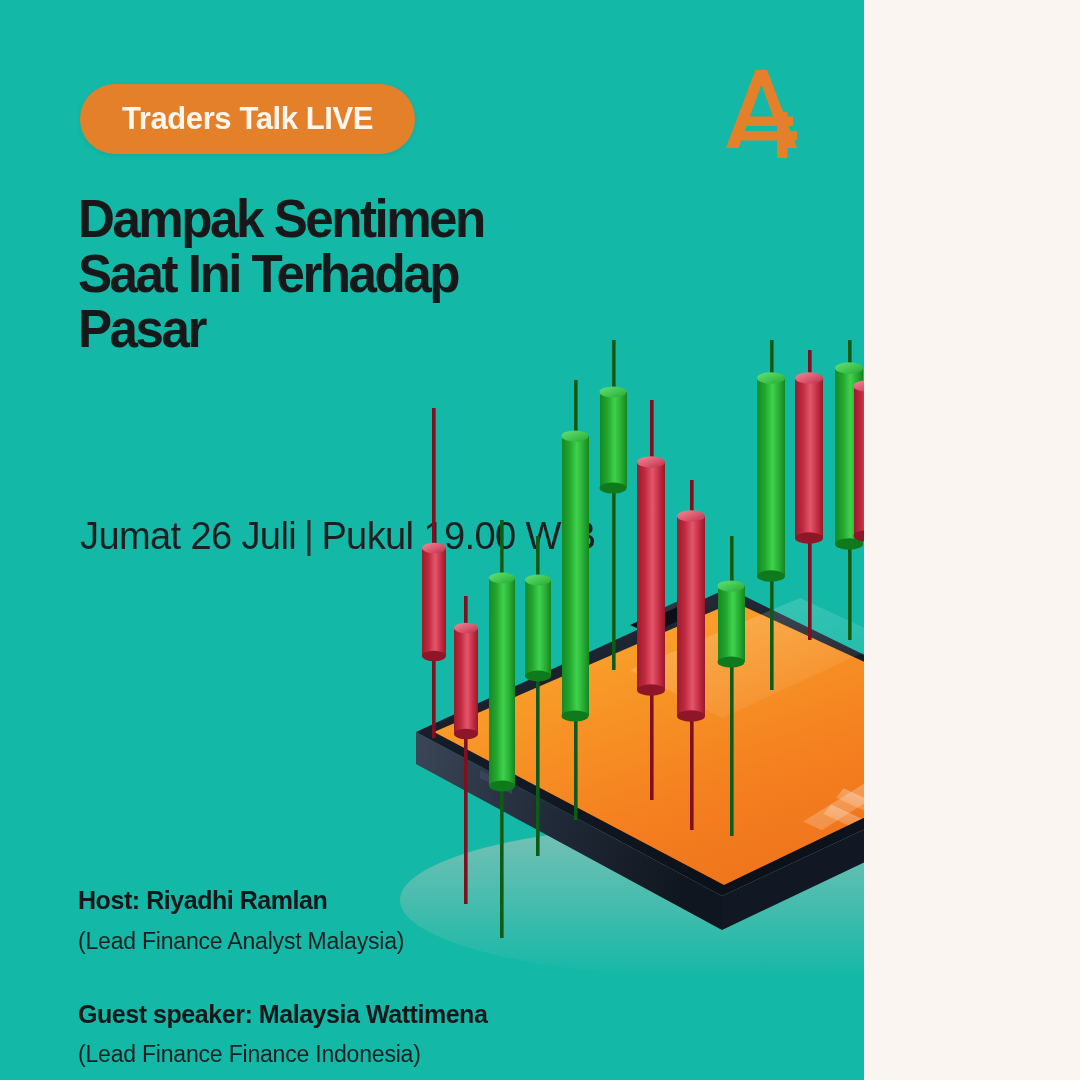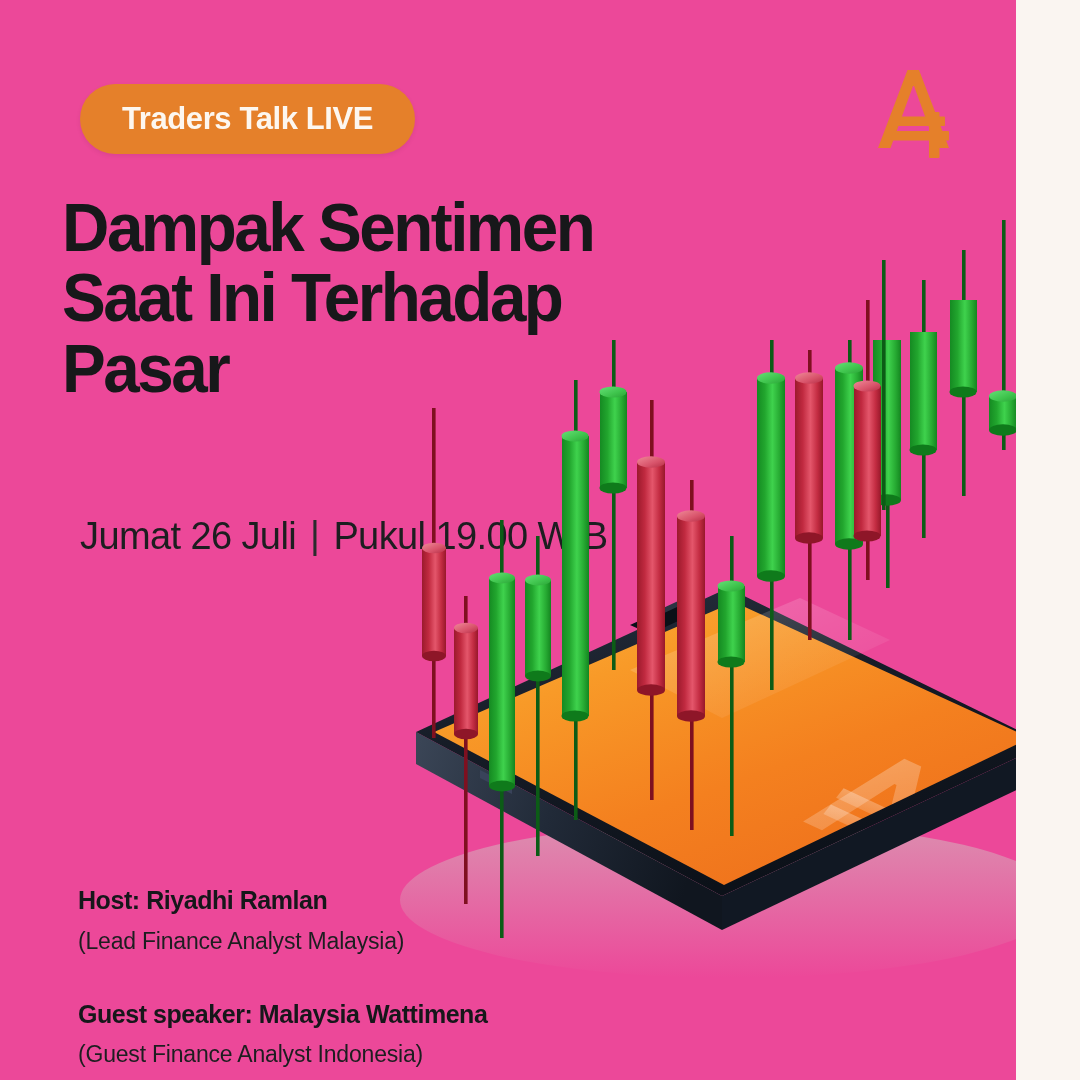--- a/index.html
+++ b/index.html
@@ -5,22 +5,22 @@
   * { margin:0; padding:0; box-sizing:border-box; }
   html,body { width:1080px; height:1080px; }
   body {
     background:#faf5f1;
     font-family:"Liberation Sans", sans-serif;
     overflow:hidden;
     position:relative;
   }
   #poster {
     position:absolute; inset:0;
-    width:1016px; height:1080px;
-    background:#ec4899;
+    width:864px; height:1080px;
+    background:#14b8a6;
     overflow:hidden;
   }
 
   
   .badge {
     position:absolute; left:80px; top:84px;
     height:70px; padding:0 42px;
     display:flex; align-items:center; justify-content:center;
     background:#e5802a;
     border-radius:40px;
@@ -30,34 +30,34 @@
     color:#fdf7f0; font-size:31px; font-weight:bold;
     letter-spacing:-0.4px; white-space:nowrap;
     font-family:"Liberation Sans", sans-serif;
   }
 
   
   .logo { position:absolute; right:48px; top:56px; width:108px; height:108px; }
 
   
   .headline {
-    position:absolute; left:62px; top:192px; width:760px;
+    position:absolute; left:78px; top:192px; width:760px;
     color:#17181a;
-    font-size:68px; line-height:1.035; font-weight:bold;
+    font-size:53px; line-height:1.035; font-weight:bold;
     letter-spacing:-2.6px;
     font-family:"Liberation Sans", sans-serif;
   }
   .headline .ln { display:block; transform:scaleX(.965); transform-origin:left center; }
 
   
   .dateline {
     position:absolute; left:80px; top:515px;
     color:#1d1e20; font-size:38px; font-weight:400;
     letter-spacing:-0.6px; white-space:nowrap;
-    display:flex; align-items:center; gap:14px;
+    display:flex; align-items:center; gap:8px;
   }
   .dateline .sep { color:#2a2b2d; font-weight:300; transform:translateY(-1px); }
 
   
   .speakers { position:absolute; left:78px; top:884px; z-index:6; }
   .sp-block + .sp-block { margin-top:40px; }
   .sp-name {
     color:#16171a; font-size:25px; font-weight:bold;
     letter-spacing:-0.45px; white-space:nowrap; line-height:1.3;
   }
@@ -107,21 +107,21 @@
     <span>Pukul 19.00 WIB</span>
   </div>
 
   <div class="speakers">
     <div class="sp-block">
       <div class="sp-name">Host: Riyadhi Ramlan</div>
       <div class="sp-role">(Lead Finance Analyst Malaysia)</div>
     </div>
     <div class="sp-block">
       <div class="sp-name">Guest speaker: Malaysia Wattimena</div>
-      <div class="sp-role">(Guest Finance Analyst Indonesia)</div>
+      <div class="sp-role">(Lead Finance Finance Indonesia)</div>
     </div>
   </div>
 
   <div class="illustration">
     <svg viewBox="0 0 760 760">
       <defs>
         <linearGradient id="scr" x1="0" y1="0" x2="0.75" y2="1">
           <stop offset="0%" stop-color="#fcb23f"></stop>
           <stop offset="30%" stop-color="#f89a28"></stop>
           <stop offset="65%" stop-color="#f4801f"></stop>

